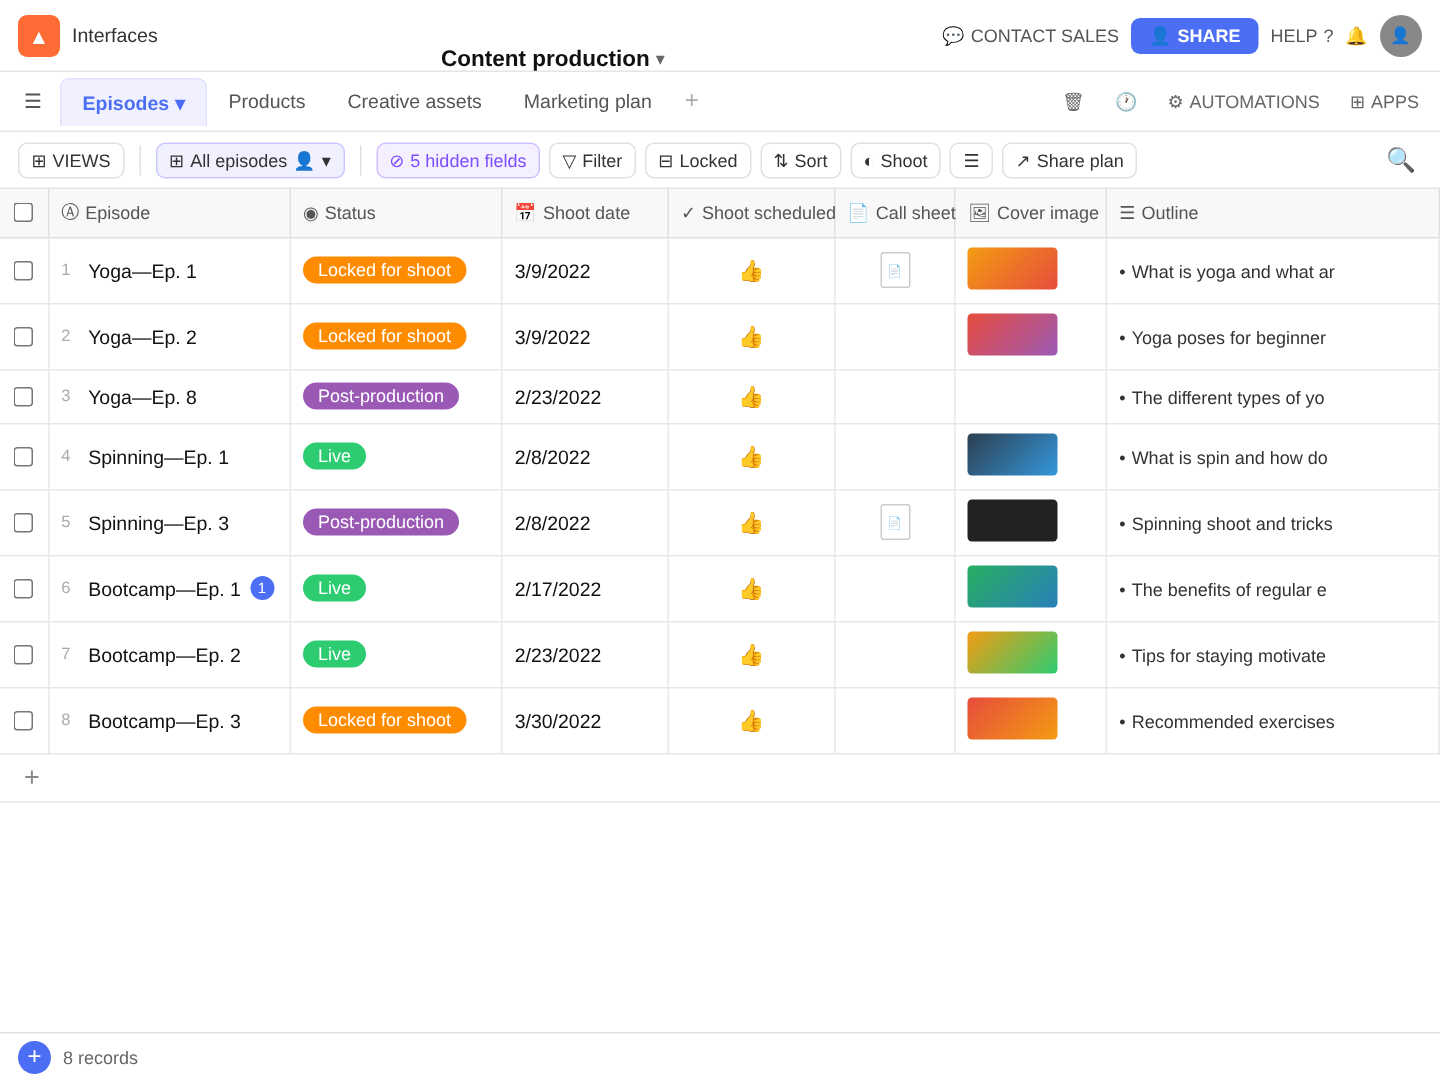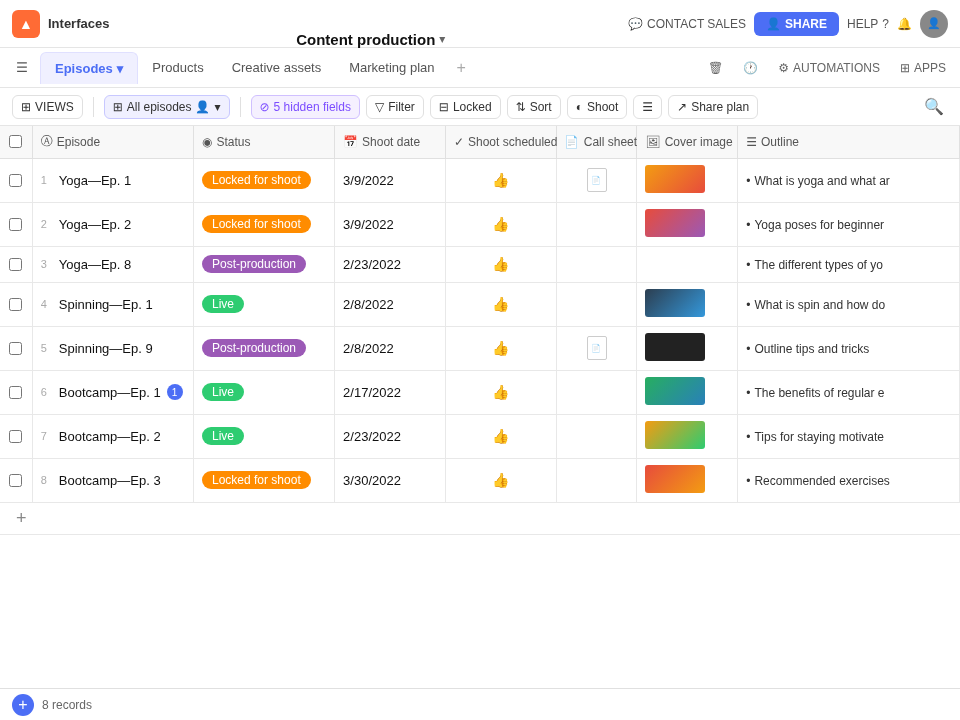--- a/index.html
+++ b/index.html
@@ -10,21 +10,21 @@
       display: flex; align-items: center; height: 48px;
       background: #fff; border-bottom: 1px solid #e5e5e5;
       padding: 0 12px; gap: 8px;
     }
     .top-nav .logo {
       width: 28px; height: 28px; background: #ff6b35;
       border-radius: 6px; display: flex; align-items: center; justify-content: center;
       color: #fff; font-size: 14px; font-weight: bold; flex-shrink: 0;
     }
     .top-nav .interfaces-label {
-      font-size: 13px; font-weight: 700; color: #333; margin-right: 4px;
+      font-size: 13px; font-weight: 400; color: #333; margin-right: 4px;
     }
     .top-nav .title-center {
       flex: 1; display: flex; align-items: center; justify-content: center;
       gap: 4px;
       margin-top: 31px;
     }
     .top-nav .title-center .title {
       font-size: 15px; font-weight: 600; color: #111;
     }
     .top-nav .title-center .chevron {
@@ -482,41 +482,41 @@
         </tr>
         <tr>
           <td class="col-checkbox">
       <div class="cb-container">
               <input type="checkbox" style="">
             </div>
     </td>
           <td class="col-episode">
       <div style="display:flex;align-items:center;gap:6px;">
         <span style="color:#aaa;font-size:11px;min-width:12px;">5</span>
-        <span>Spinning—Ep. 9</span>
+        <span>Spinning—Ep. 3</span>
 
       </div>
     </td>
           <td class="col-status">
       <span class="status-badge status-post">Post-production</span>
     </td>
           <td class="col-shoot-date">
       <span>2/8/2022</span>
     </td>
           <td class="col-shoot-scheduled" style="text-align:center;">
       <span class="thumbs-up">👍</span>
     </td>
           <td class="col-call-sheet" style="text-align:center;">
       <div class="doc-icon">📄</div>
     </td>
           <td class="col-cover-image">
       <div class="cover-img cover-img-spin2"></div>
     </td>
           <td class="col-outline">
-      <span class="outline-dot outline-text">Outline tips and tricks</span>
+      <span class="outline-dot outline-text">Spinning shoot and tricks</span>
     </td>
         </tr>
         <tr>
           <td class="col-checkbox">
       <div class="cb-container">
               <input type="checkbox" style="">
             </div>
     </td>
           <td class="col-episode">
       <div style="display:flex;align-items:center;gap:6px;">

